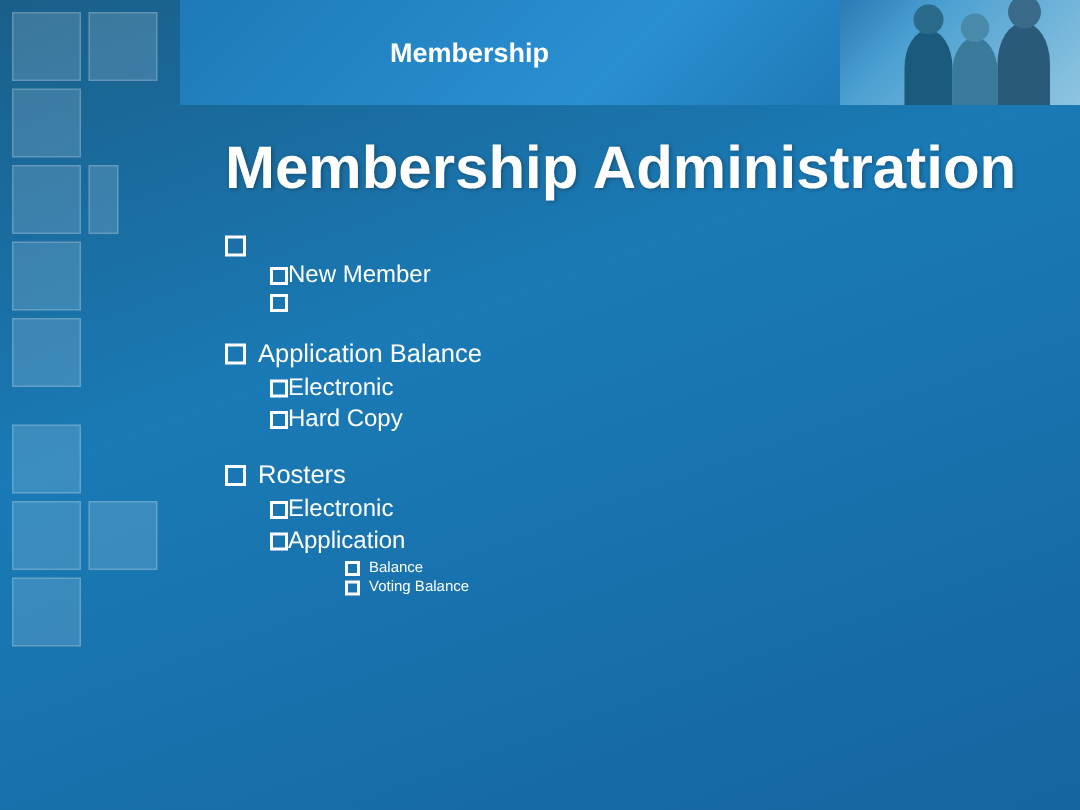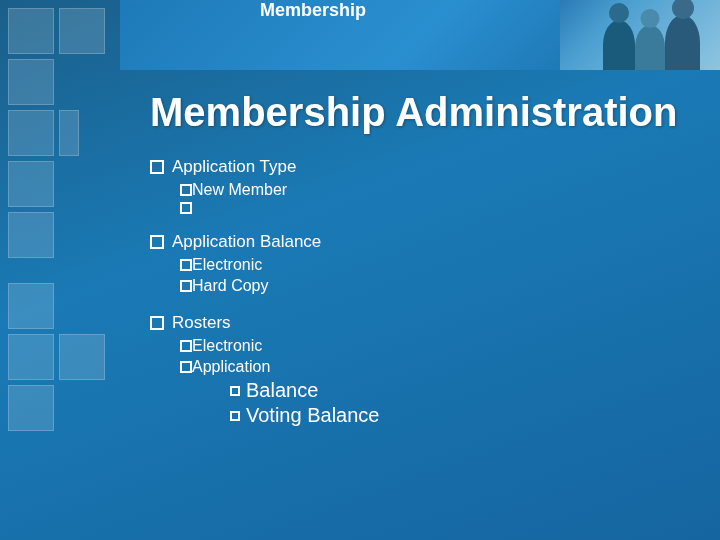--- a/index.html
+++ b/index.html
@@ -26,20 +26,21 @@
 
     
     .top-banner {
       position: absolute;
       top: 0;
       left: 120px;
       right: 0;
       height: 70px;
       background: linear-gradient(135deg, #1e7ab8 0%, #2a8fd0 50%, #1565a0 100%);
       display: flex;
+      align-items: center;
       padding-left: 140px;
       overflow: hidden;
     }
 
     .banner-title {
       color: #ffffff;
       font-size: 18px;
       font-weight: bold;
       z-index: 2;
     }
@@ -187,21 +188,21 @@
     .sub-sub-list {
       list-style: none;
       margin-left: 50px;
       margin-top: 3px;
     }
 
     .sub-sub-item {
       display: flex;
       align-items: center;
       gap: 6px;
-      font-size: 20px;
+      font-size: 10px;
       color: #ffffff;
       margin-bottom: 2px;
     }
 
     .checkbox-small {
       width: 12px;
       height: 12px;
       border: 2px solid #ffffff;
       display: inline-block;
       flex-shrink: 0;
@@ -296,21 +297,20 @@
   </div>
 
   <div class="main-content">
     <h1 class="page-title">Membership Administration</h1>
 
     <ul class="content-list">
 
       <li class="main-item">
         <div class="main-item-label">
           <span class="checkbox-icon"></span>
-          <span>Application Type</span>
         </div>
         <ul class="sub-list">
           <li class="sub-item">
             <span class="checkbox-small"></span>
             <span>New Member</span>
           </li>
           <li class="sub-item">
             <span class="checkbox-small"></span>
           </li>
         </ul>

